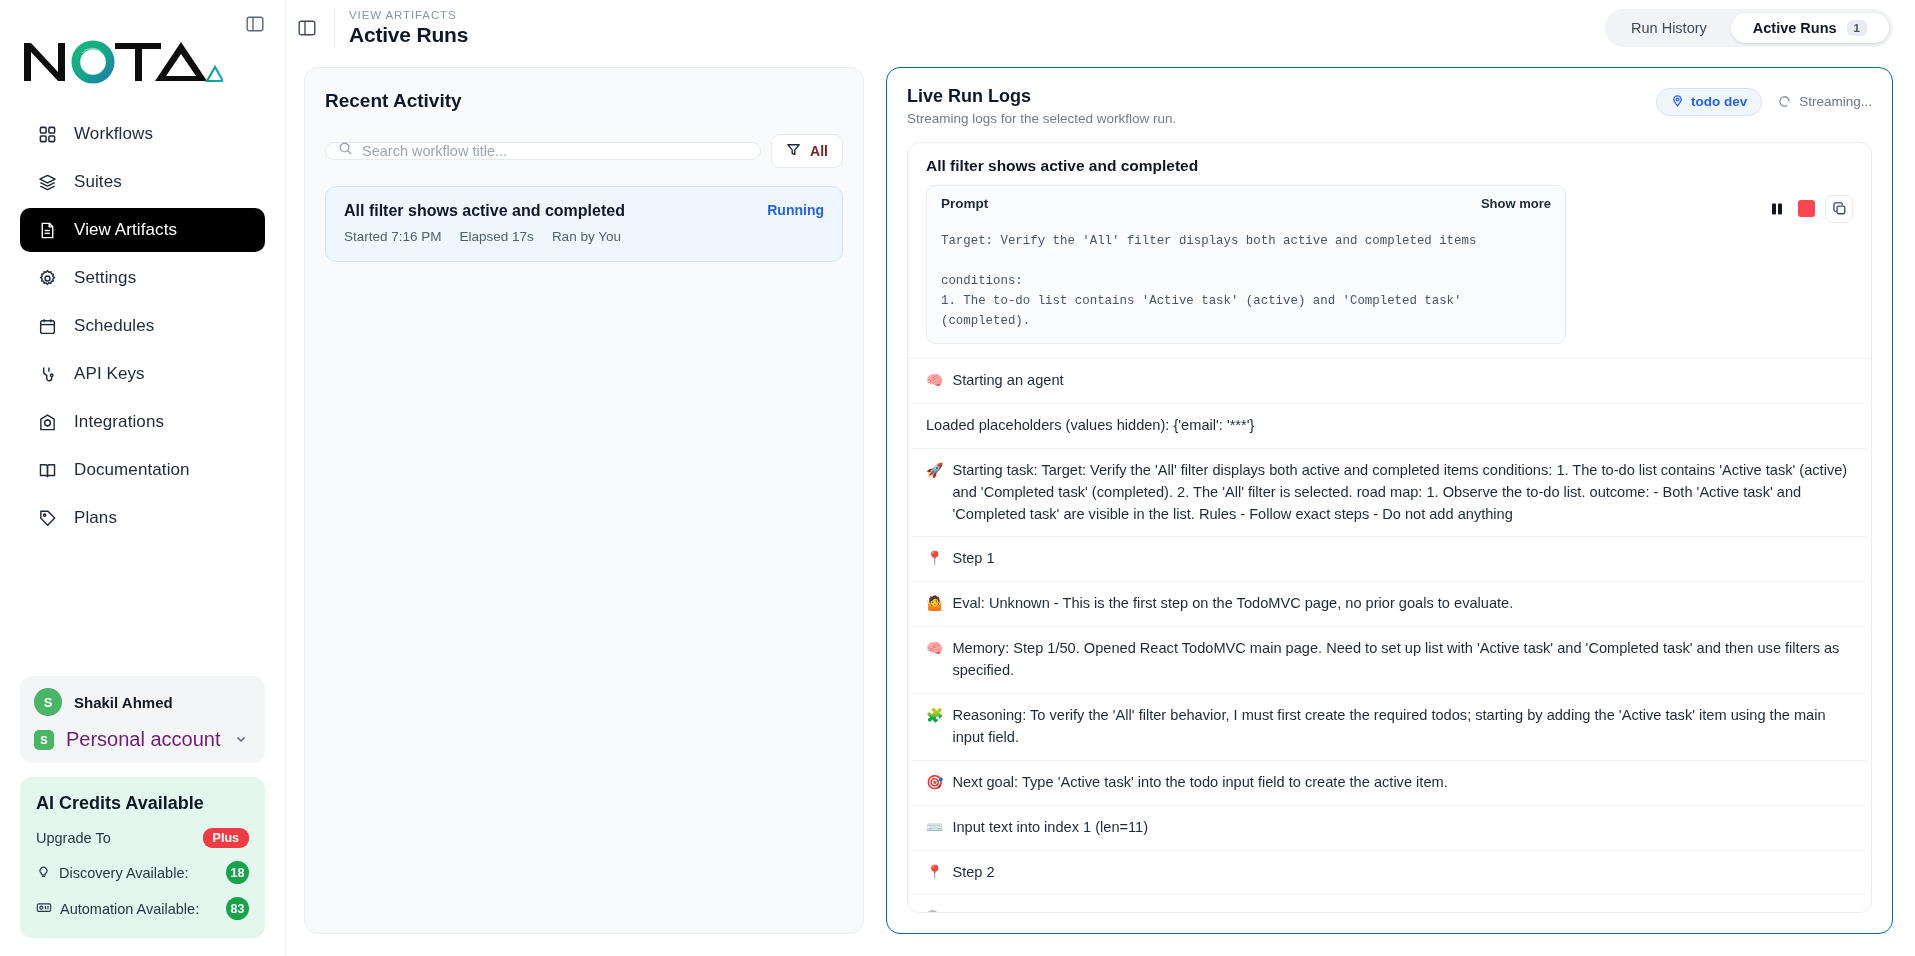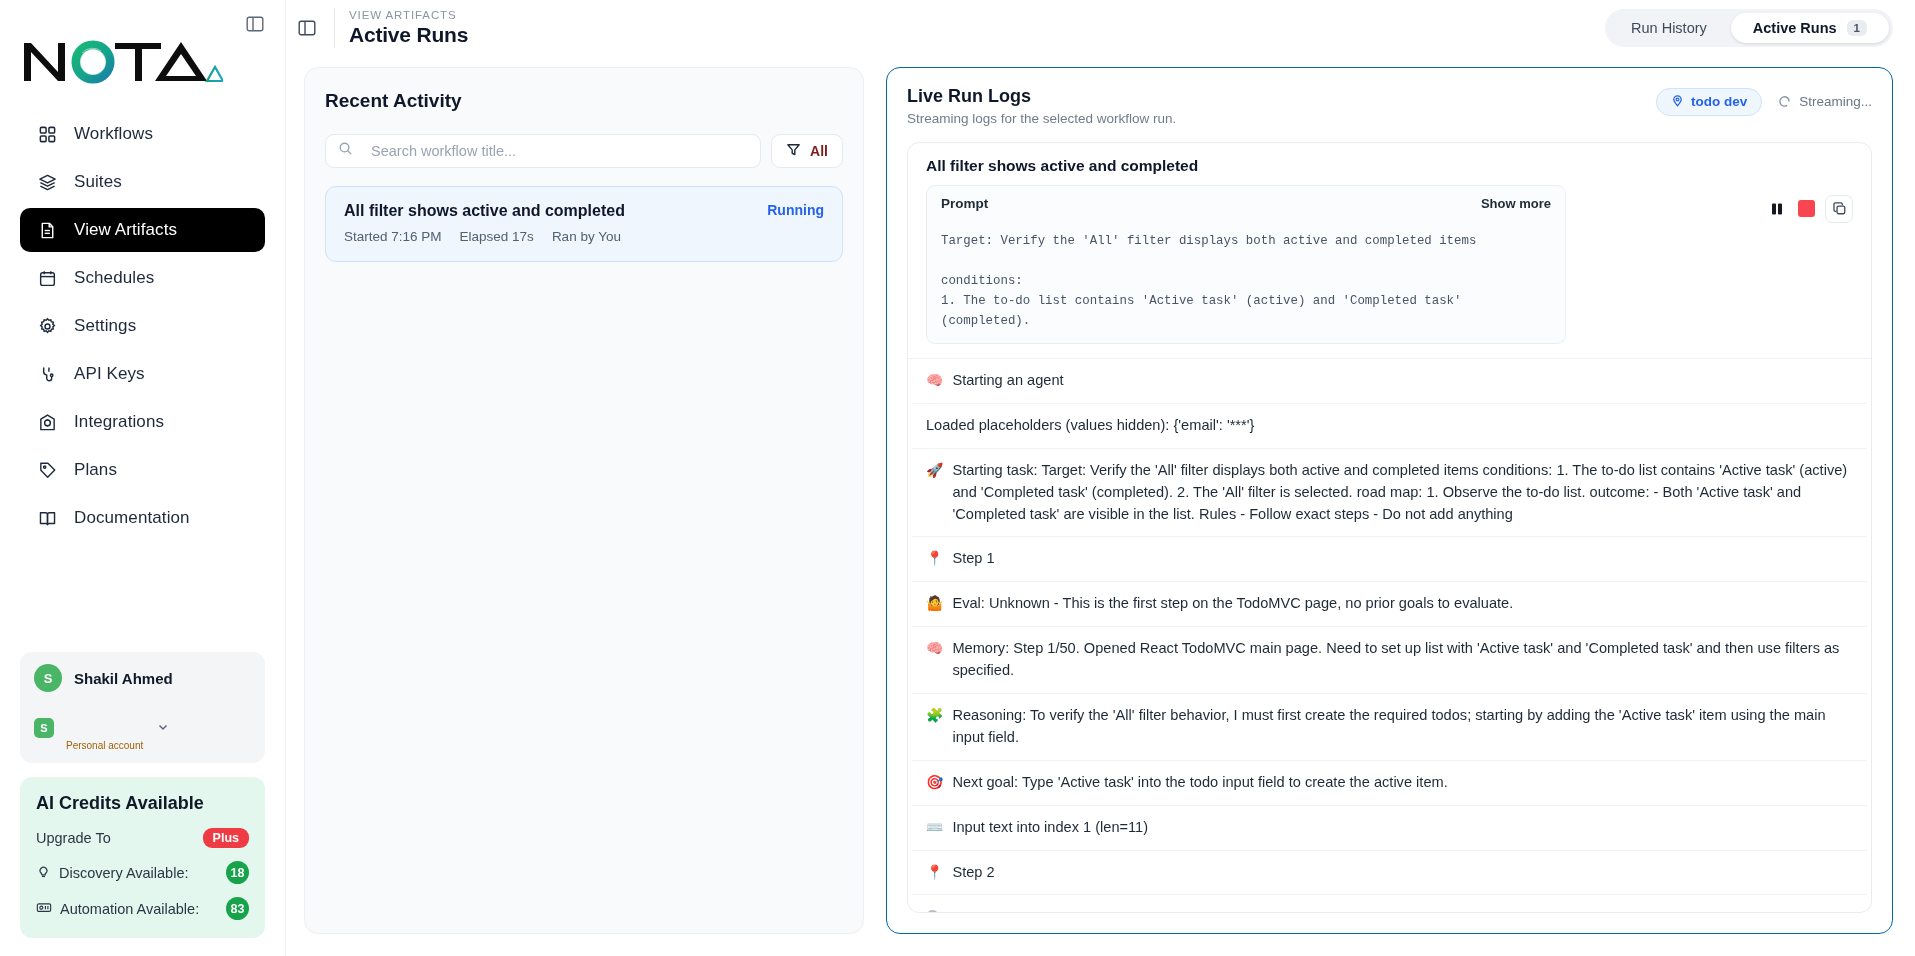--- a/index.html
+++ b/index.html
@@ -57,21 +57,21 @@
     display: flex; align-items: center; justify-content: center;
     font-size: 13px; font-weight: 600;
   }
   .avatar-sm {
     width: 20px; height: 20px; border-radius: 5px;
     background: #4ab566; color: #ffffff;
     display: flex; align-items: center; justify-content: center;
     font-size: 11px; font-weight: 600;
   }
   .acct-name { font-size: 15px; font-weight: 700; color: #111827; }
-  .acct-sub { font-size: 10px; color: #a16207; margin-top: 36px; }
+  .acct-sub { font-size: 20px; color: #701a75; }
   .caret { margin-left: 2px; color: #5b6676; }
 
   .credits-card {
     margin: 0 20px 18px 20px;
     background: #e4f7ee; border-radius: 12px;
     padding: 16px 16px 18px 16px;
   }
   .credits-title { font-size: 18px; font-weight: 700; color: #111827; margin-bottom: 14px; }
   .credits-row {
     display: flex; align-items: center; justify-content: space-between;
@@ -130,23 +130,23 @@
   
   .panel-left {
     width: 560px; flex: 0 0 560px;
     background: #f8fafc; border: 1px solid #eceff3;
     border-radius: 14px; padding: 22px 20px;
     display: flex; flex-direction: column;
   }
   .panel-title { font-size: 19px; font-weight: 700; color: #0f172a; margin-bottom: 22px; }
   .search-row { display: flex; gap: 10px; align-items: center; }
   .search-box {
-    flex: 1 1 auto; height: 34px; background: #ffffff;
+    flex: 1 1 auto; height: 18px; background: #ffffff;
     border: 1px solid #e6e9ee; border-radius: 9px;
-    display: flex; align-items: center; gap: 18px; padding: 0 12px;
+    display: flex; align-items: center; gap: 9px; padding: 0 12px;
   }
   .search-box input {
     border: none; outline: none; flex: 1 1 auto;
     font-size: 14.5px; color: #2b3644; background: transparent;
     font-family: "Liberation Sans", sans-serif;
   }
   .search-box input::placeholder { color: #9aa4b2; }
   .filter-btn {
     height: 34px; background: #ffffff; border: 1px solid #e6e9ee;
     border-radius: 9px; display: flex; align-items: center; gap: 9px;
@@ -307,37 +307,37 @@
             <line x1="7" y1="10" x2="12.5" y2="10"></line>
               <line x1="7" y1="13" x2="12.5" y2="13"></line>
           </svg>
         </span>
         <span>View Artifacts</span>
       </div>
 
       <div class="nav-item">
         <span class="ico">
           <svg width="19" height="19" viewBox="0 0 20 20" fill="none" stroke="#1e293b" stroke-width="1.5">
+            <circle cx="10" cy="10" r="2.6"></circle>
+            <path d="M10 1.8 L11.4 3.4 L13.5 2.9 L14 5 L16.1 5.5 L15.6 7.6 L17.2 9 L15.6 10.4 L16.1 12.5 L14 13 L13.5 15.1 L11.4 14.6 L10 16.2 L8.6 14.6 L6.5 15.1 L6 13 L3.9 12.5 L4.4 10.4 L2.8 9 L4.4 7.6 L3.9 5.5 L6 5 L6.5 2.9 L8.6 3.4 Z"></path>
+          </svg>
+        </span>
+        <span>Settings</span>
+      </div>
+
+      <div class="nav-item">
+        <span class="ico">
+          <svg width="19" height="19" viewBox="0 0 20 20" fill="none" stroke="#1e293b" stroke-width="1.5">
             <rect x="2.8" y="4" width="14.4" height="13.2" rx="2"></rect>
               <line x1="2.8" y1="8" x2="17.2" y2="8"></line>
             <line x1="6.5" y1="2.4" x2="6.5" y2="5.4"></line>
               <line x1="13.5" y1="2.4" x2="13.5" y2="5.4"></line>
           </svg>
         </span>
         <span>Schedules</span>
-      </div>
-
-      <div class="nav-item">
-        <span class="ico">
-          <svg width="19" height="19" viewBox="0 0 20 20" fill="none" stroke="#1e293b" stroke-width="1.5">
-            <circle cx="10" cy="10" r="2.6"></circle>
-            <path d="M10 1.8 L11.4 3.4 L13.5 2.9 L14 5 L16.1 5.5 L15.6 7.6 L17.2 9 L15.6 10.4 L16.1 12.5 L14 13 L13.5 15.1 L11.4 14.6 L10 16.2 L8.6 14.6 L6.5 15.1 L6 13 L3.9 12.5 L4.4 10.4 L2.8 9 L4.4 7.6 L3.9 5.5 L6 5 L6.5 2.9 L8.6 3.4 Z"></path>
-          </svg>
-        </span>
-        <span>Settings</span>
       </div>
 
       <div class="nav-item">
         <span class="ico">
           <svg width="19" height="19" viewBox="0 0 20 20" fill="none" stroke="#1e293b" stroke-width="1.5">
             <path d="M6 2.5 L6 7 a3.2 3.2 0 0 0 3.2 3.2 l0 0"></path>
               <path d="M11.5 2.5 L11.5 7"></path>
             <path d="M9.2 10.2 L9.2 14 a2.6 2.6 0 0 0 2.6 2.6 a2.6 2.6 0 0 0 2.6 -2.6 L14.4 12"></path>
             <circle cx="14.4" cy="10.8" r="1.3"></circle>
           </svg>
@@ -353,35 +353,35 @@
               <line x1="10" y1="6.6" x2="10" y2="8"></line>
               <line x1="10" y1="12.8" x2="10" y2="14.4"></line>
           </svg>
         </span>
         <span>Integrations</span>
       </div>
 
       <div class="nav-item">
         <span class="ico">
           <svg width="19" height="19" viewBox="0 0 20 20" fill="none" stroke="#1e293b" stroke-width="1.5" stroke-linejoin="round">
+            <path d="M2.6 4 L8 4 a2 2 0 0 1 2 2 L10 16.4 a1.7 1.7 0 0 0 -1.7 -1.2 L2.6 15.2 Z"></path>
+            <path d="M17.4 4 L12 4 a2 2 0 0 0 -2 2 L10 16.4 a1.7 1.7 0 0 1 1.7 -1.2 L17.4 15.2 Z"></path>
+          </svg>
+        </span>
+        <span>Documentation</span>
+      </div>
+
+      <div class="nav-item">
+        <span class="ico">
+          <svg width="19" height="19" viewBox="0 0 20 20" fill="none" stroke="#1e293b" stroke-width="1.5" stroke-linejoin="round">
             <path d="M10.4 2.4 L17.6 9.6 L10.2 17 L3 9.8 L3 2.4 Z"></path>
               <circle cx="7" cy="6.4" r="1.2"></circle>
           </svg>
         </span>
         <span>Plans</span>
-      </div>
-
-      <div class="nav-item">
-        <span class="ico">
-          <svg width="19" height="19" viewBox="0 0 20 20" fill="none" stroke="#1e293b" stroke-width="1.5" stroke-linejoin="round">
-            <path d="M2.6 4 L8 4 a2 2 0 0 1 2 2 L10 16.4 a1.7 1.7 0 0 0 -1.7 -1.2 L2.6 15.2 Z"></path>
-            <path d="M17.4 4 L12 4 a2 2 0 0 0 -2 2 L10 16.4 a1.7 1.7 0 0 1 1.7 -1.2 L17.4 15.2 Z"></path>
-          </svg>
-        </span>
-        <span>Documentation</span>
       </div>
     </nav>
 
     <div class="sb-spacer"></div>
 
     <div class="account-card">
       <div class="acct-row">
         <span class="avatar-lg">S</span>
         <span class="acct-name">Shakil Ahmed</span>
       </div>

